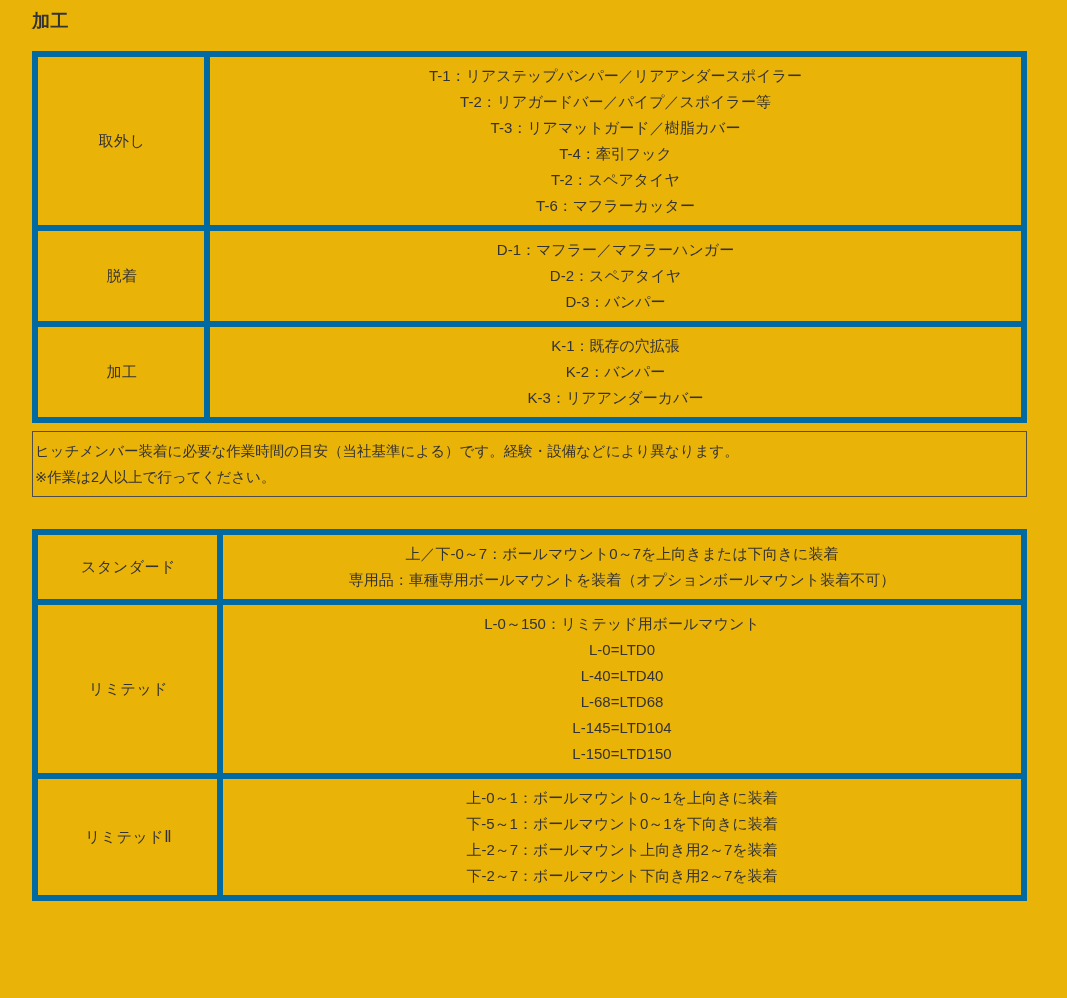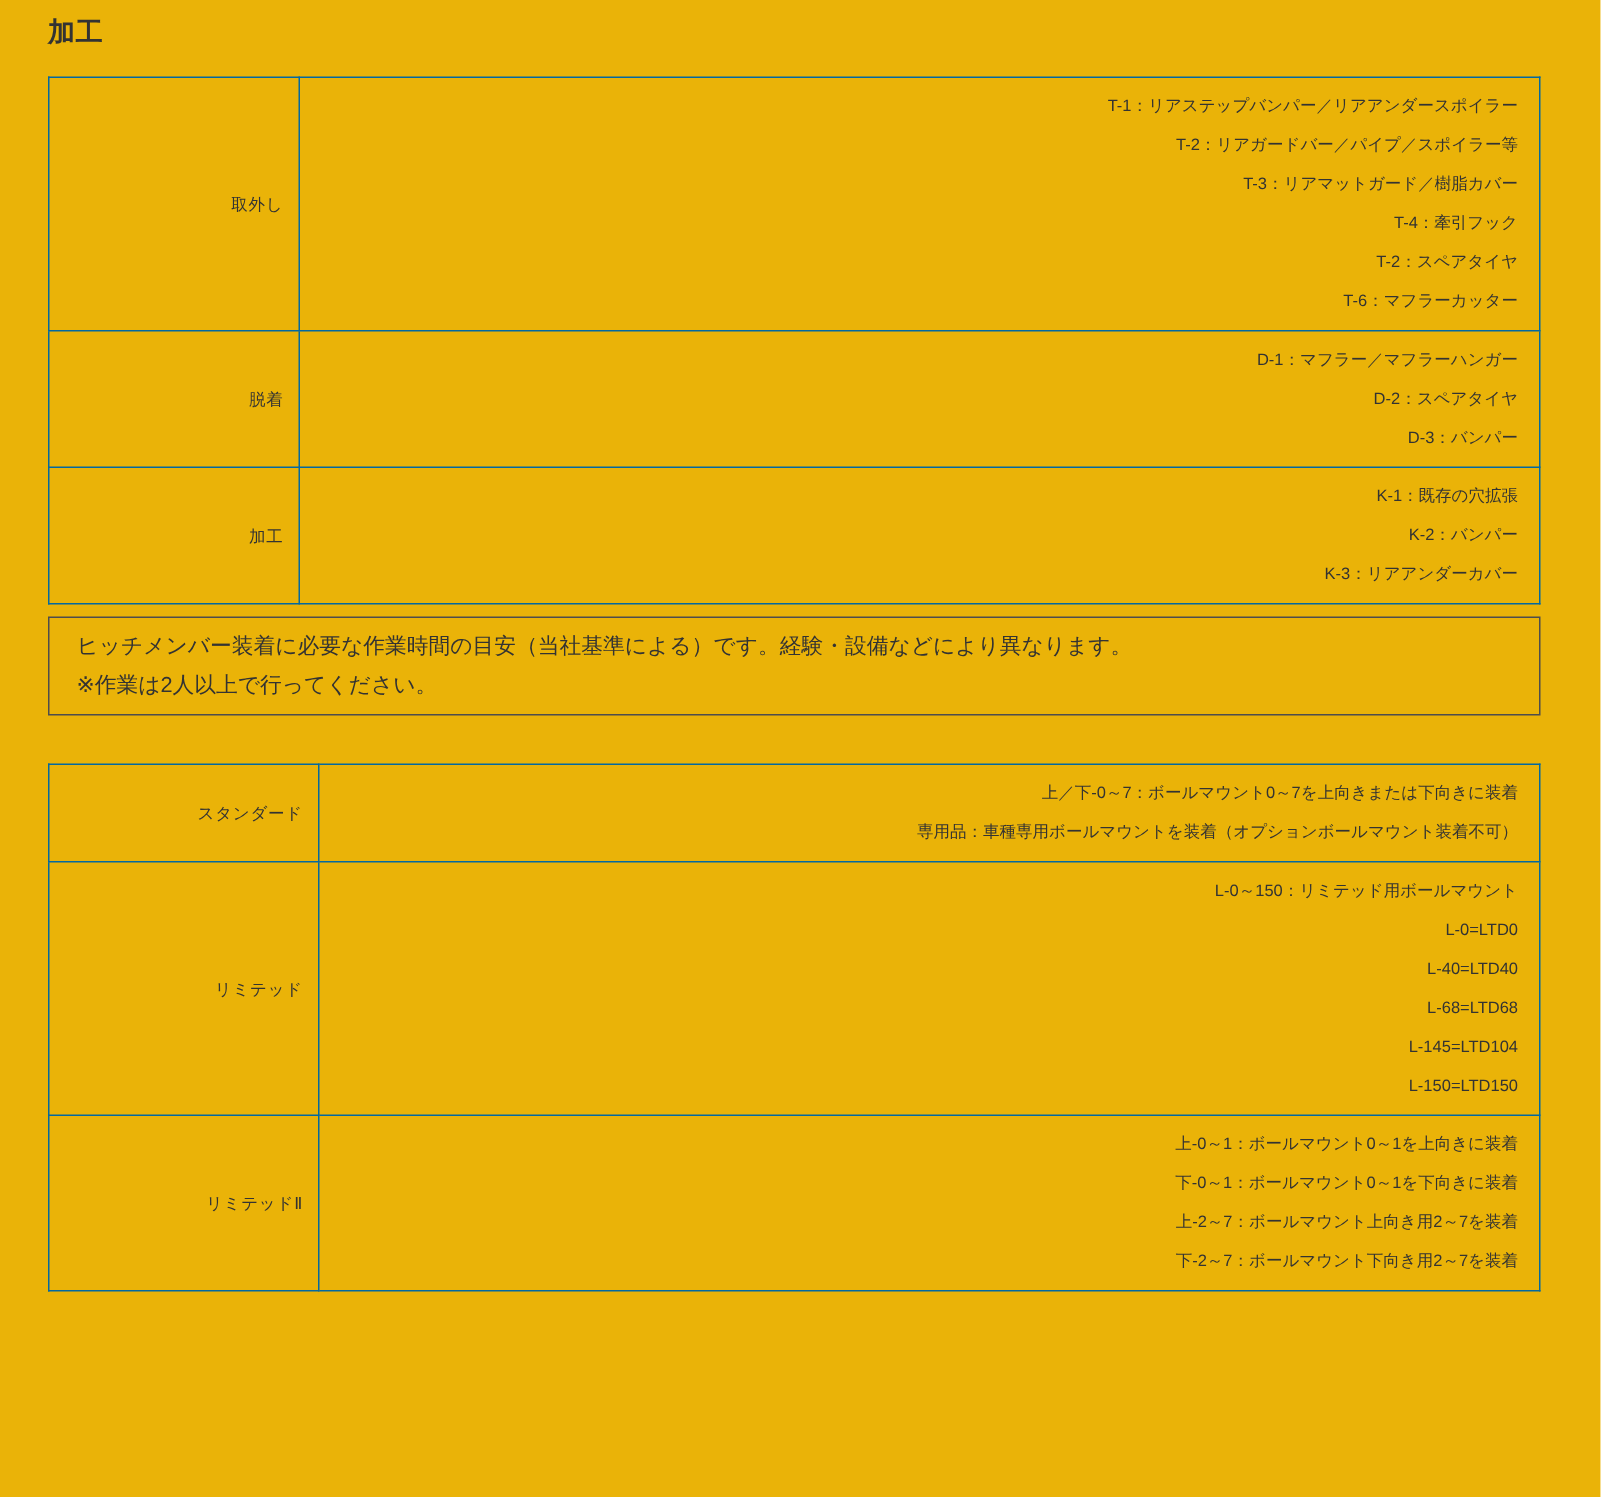--- a/index.html
+++ b/index.html
@@ -35,24 +35,24 @@
     position: relative;
     top: -1px;
   }
   table.spec {
     border-collapse: collapse;
     width: 995px;
     table-layout: fixed;
   }
   table.spec th,
   table.spec td {
-    border: 1px solid #0369a1;
-    font-size: 11px;
+    border: 6px solid #0369a1;
+    font-size: 15px;
     font-weight: normal;
-    text-align: right;
+    text-align: center;
     vertical-align: middle;
     color: #333333;
   }
   table.spec th {
     padding: 5px 10px 5px 12px;
     letter-spacing: 0.5px;
   }
   table.t1 th { width: 144px; }
   table.t2 th { width: 157px; }
   table.spec td {
@@ -65,21 +65,21 @@
   p.note {
     font-size: 13px;
     color: #333333;
     margin: 9px 0 26px 0;
     line-height: 1.4;
   }
   .info-box {
     box-sizing: border-box;
     width: 995px;
     border: 1px solid #4d4d4d;
-    padding: 6px 18px;
+    padding: 6px 2px;
     margin: 0 0 32px 0;
   }
   .info-box .line {
     font-size: 14.5px;
   }
   .tbl-wrap { margin-bottom: 8px; }
 </style>
 </head>
 <body>
 
@@ -147,21 +147,21 @@
             <div class="line">L-40=LTD40</div>
             <div class="line">L-68=LTD68</div>
             <div class="line">L-145=LTD104</div>
             <div class="line">L-150=LTD150</div>
           </td>
         </tr>
         <tr>
           <th>リミテッドⅡ</th>
           <td>
             <div class="line">上-0～1：ボールマウント0～1を上向きに装着</div>
-            <div class="line">下-0～1：ボールマウント0～1を下向きに装着</div>
+            <div class="line">下-5～1：ボールマウント0～1を下向きに装着</div>
             <div class="line">上-2～7：ボールマウント上向き用2～7を装着</div>
             <div class="line">下-2～7：ボールマウント下向き用2～7を装着</div>
           </td>
         </tr>
       </tbody>
     </table>
   </div>
 
 </div>
 

